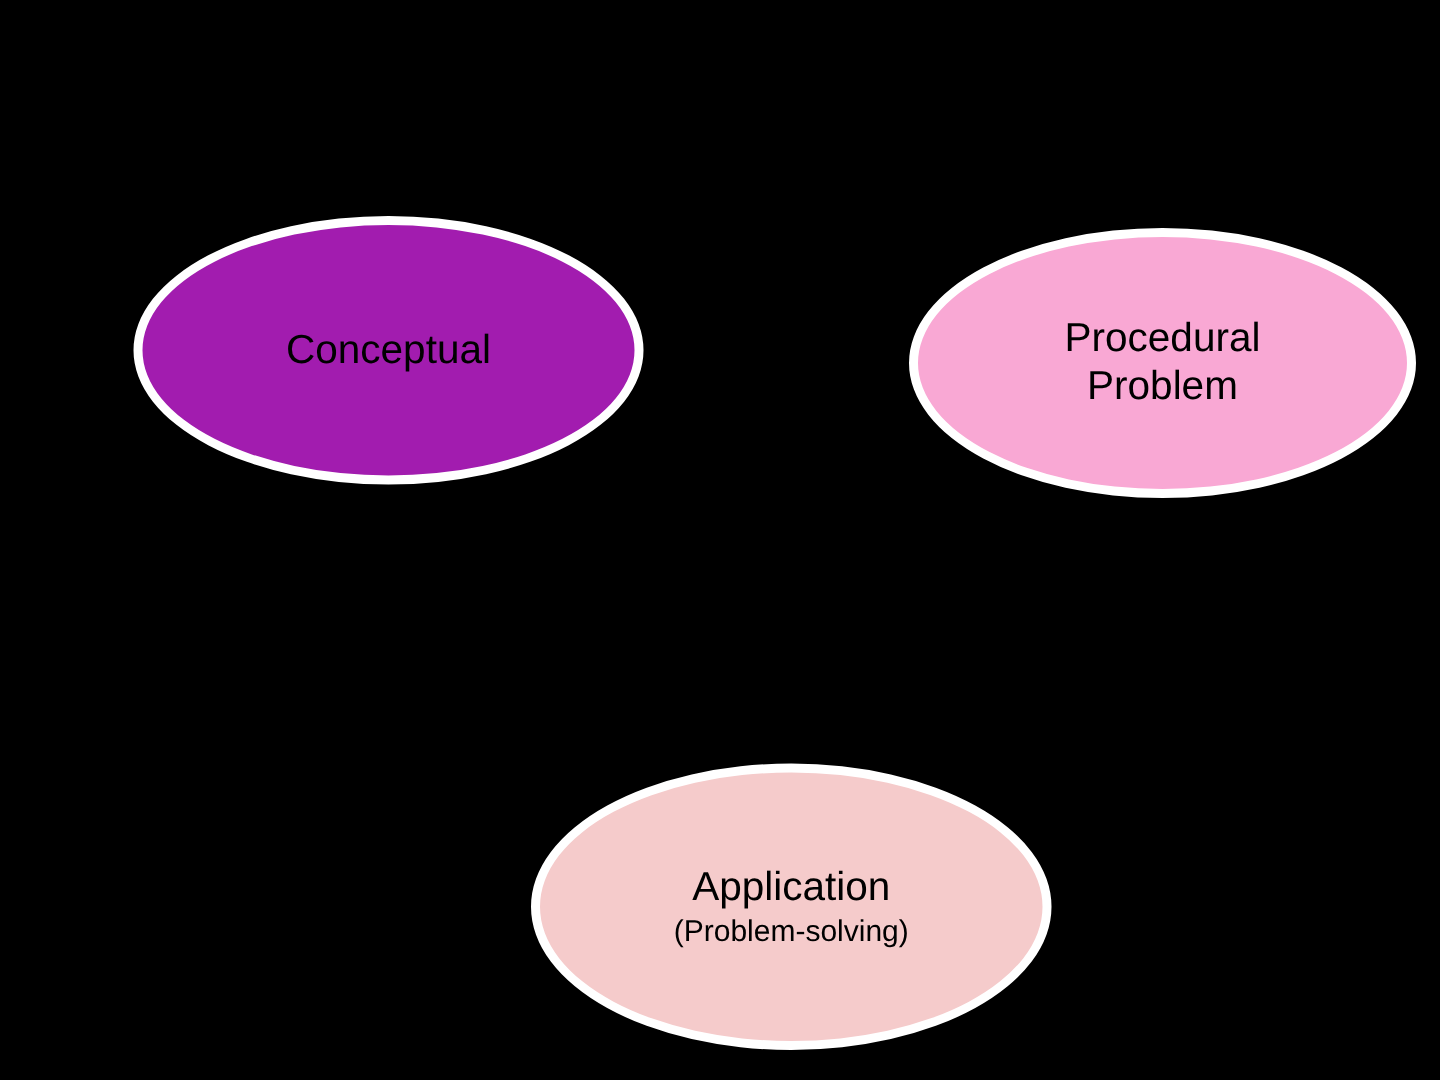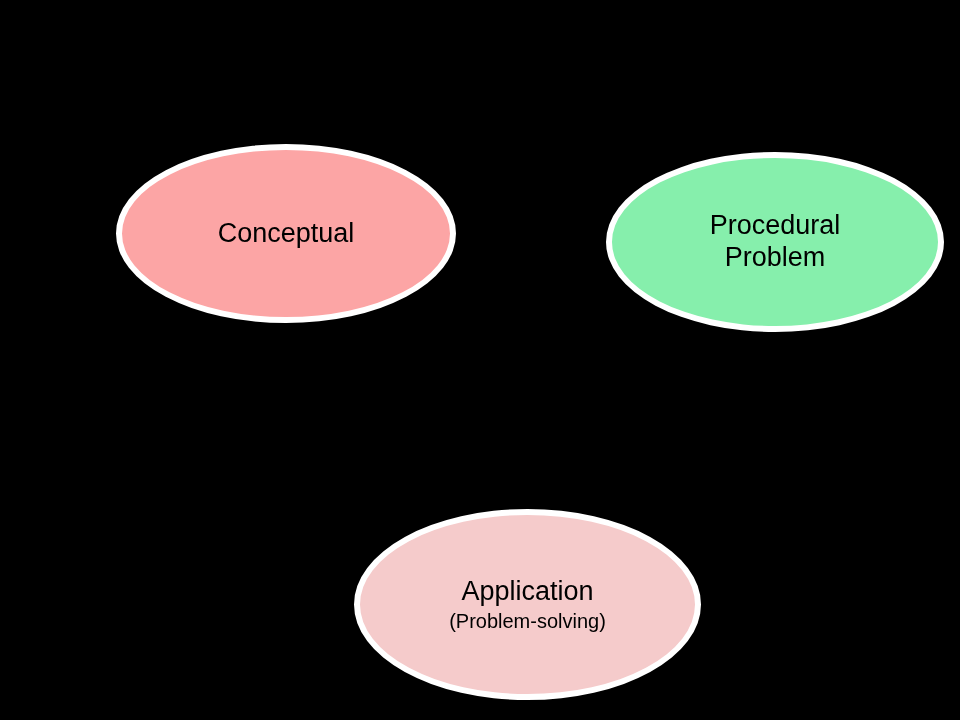--- a/index.html
+++ b/index.html
@@ -44,32 +44,32 @@
   .node-label-sub {
     display: block;
     font-size: 20px;
     font-weight: 400;
     white-space: nowrap;
     margin-top: 2px;
   }
 
   
   #node-conceptual-understanding {
-    left: 116px;
+    left: 89px;
     top: 144px;
     width: 340px;
     height: 179px;
-    background: #fca5a5;
+    background: #a21caf;
   }
   #node-procedural-fluency {
     left: 606px;
     top: 152px;
     width: 338px;
     height: 180px;
-    background: #86efac;
+    background: #f9a8d4;
   }
   #node-application {
     left: 354px;
     top: 509px;
     width: 347px;
     height: 191px;
     background: #f5cbcb;
     text-align: center;
   }
 </style>

